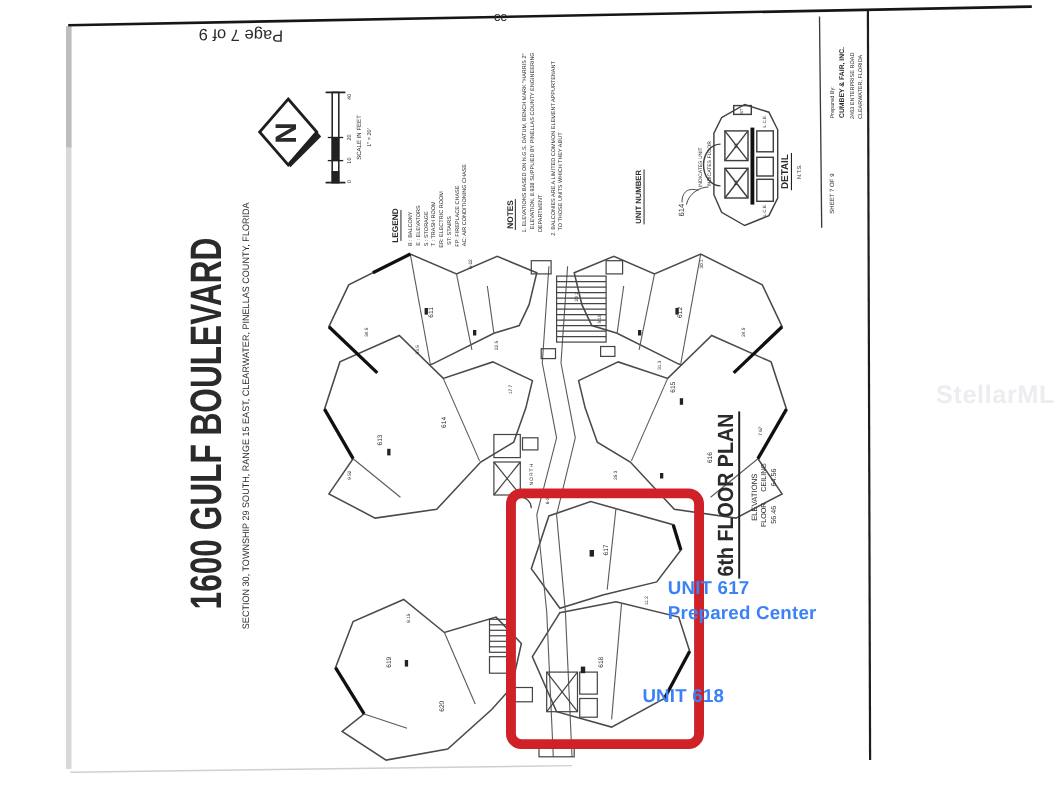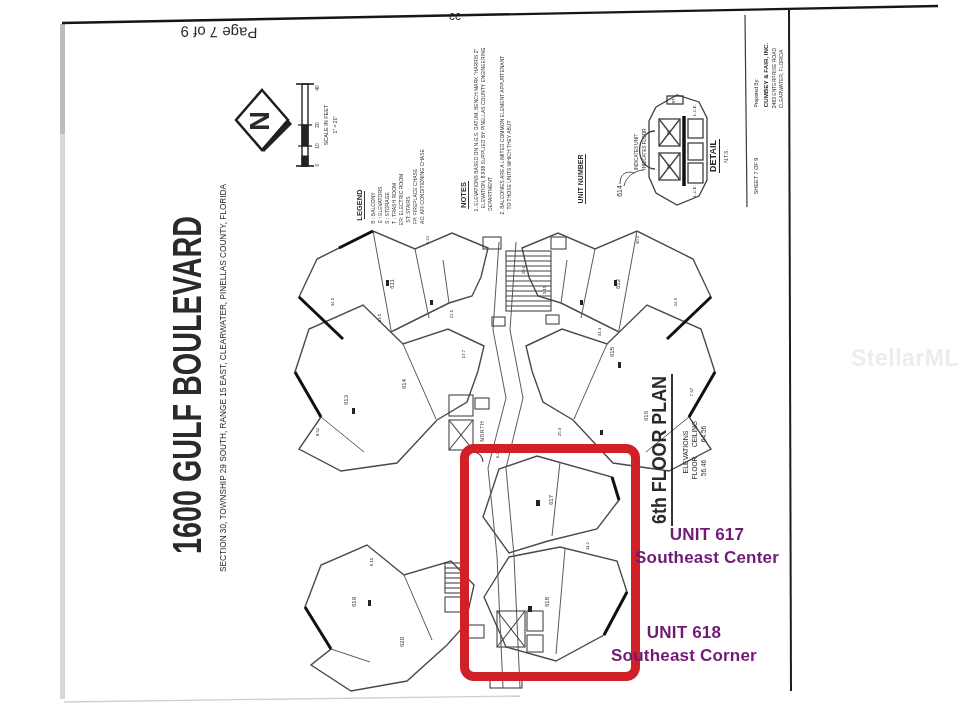--- a/index.html
+++ b/index.html
@@ -1,20 +1,20 @@
 <!DOCTYPE html>
 <html><head>
 <meta charset="utf-8">
 <style>
   html,body{margin:0;padding:0;background:#ffffff;}
   #stage{position:relative;width:960px;height:720px;background:#ffffff;overflow:hidden;
          font-family:"Liberation Sans",sans-serif;}
   #planlayer{position:absolute;left:0;top:0;}
   svg text{font-family:"Liberation Sans",sans-serif;fill:#2a2a2a;}
-  .annot{position:absolute;width:200px;text-align:center;color:#701a75;
+  .annot{position:absolute;width:200px;color:#3b82f6;
          font-weight:bold;font-size:17px;line-height:23px;letter-spacing:.2px;}
   #redbox{position:absolute;left:460px;top:444px;width:180px;height:237px;
           border:9px solid #d02128;border-radius:14px;box-sizing:border-box;}
   #watermark{position:absolute;left:851px;top:345px;font-size:23px;font-weight:bold;
              color:#edecf1;letter-spacing:.5px;}
 </style>
 </head>
 <body>
 
 <div id="stage">
@@ -244,22 +244,21 @@
   <text x="695" y="468" font-size="6.5" text-anchor="middle" dominant-baseline="middle" transform="rotate(-90 695 468)">FLOOR</text>
   <text x="695" y="434" font-size="6.5" text-anchor="middle" dominant-baseline="middle" transform="rotate(-90 695 434)">CEILING</text>
   <text x="704" y="468" font-size="6.5" text-anchor="middle" dominant-baseline="middle" transform="rotate(-90 704 468)">56.46</text>
   <text x="704" y="434" font-size="6.5" text-anchor="middle" dominant-baseline="middle" transform="rotate(-90 704 434)">64.56</text>
 </svg>
 
 <div id="redbox"></div>
 
 <div class="annot" style="left:607px;top:523px;">
   <div>UNIT 617</div>
-  <div>Southeast Center</div>
+  <div>Prepared Center</div>
 </div>
 <div class="annot" style="left:584px;top:621px;">
   <div>UNIT 618</div>
-  <div>Southeast Corner</div>
 </div>
 
 <div id="watermark">StellarMLS</div>
 
 </div>
 
 </body></html>

